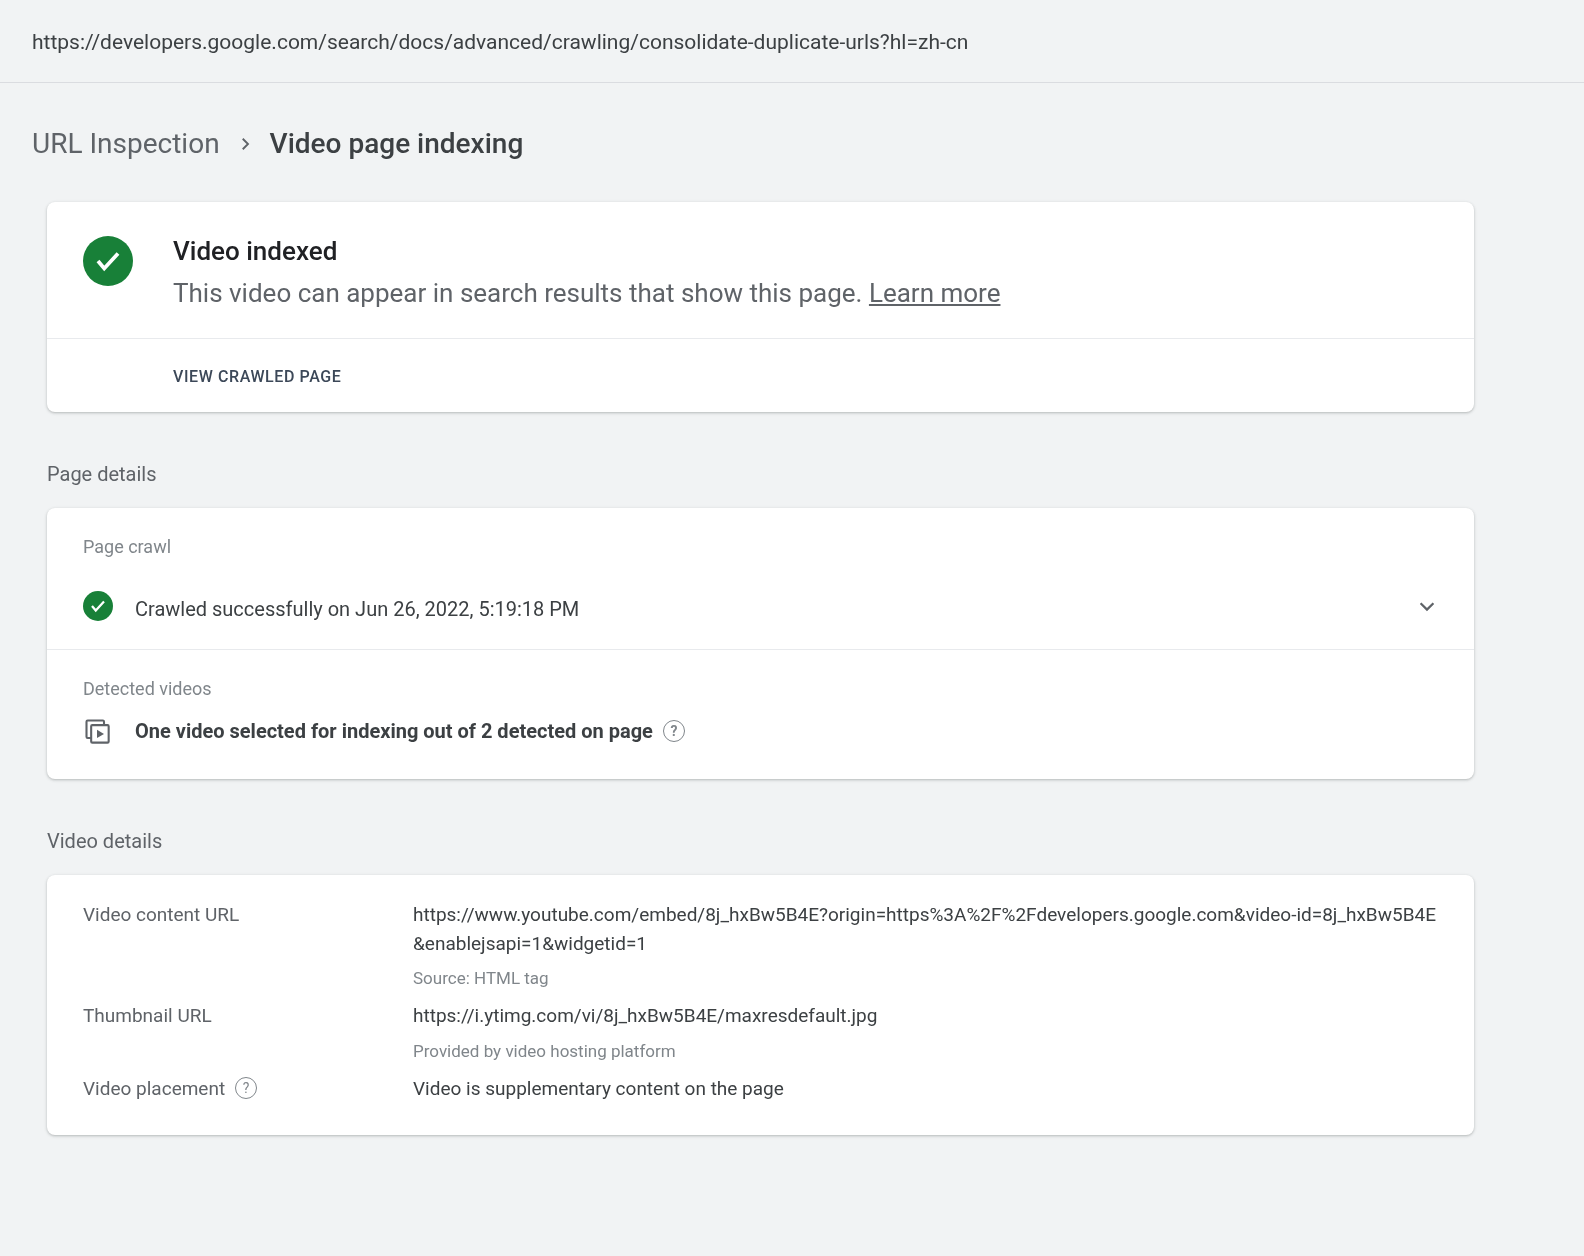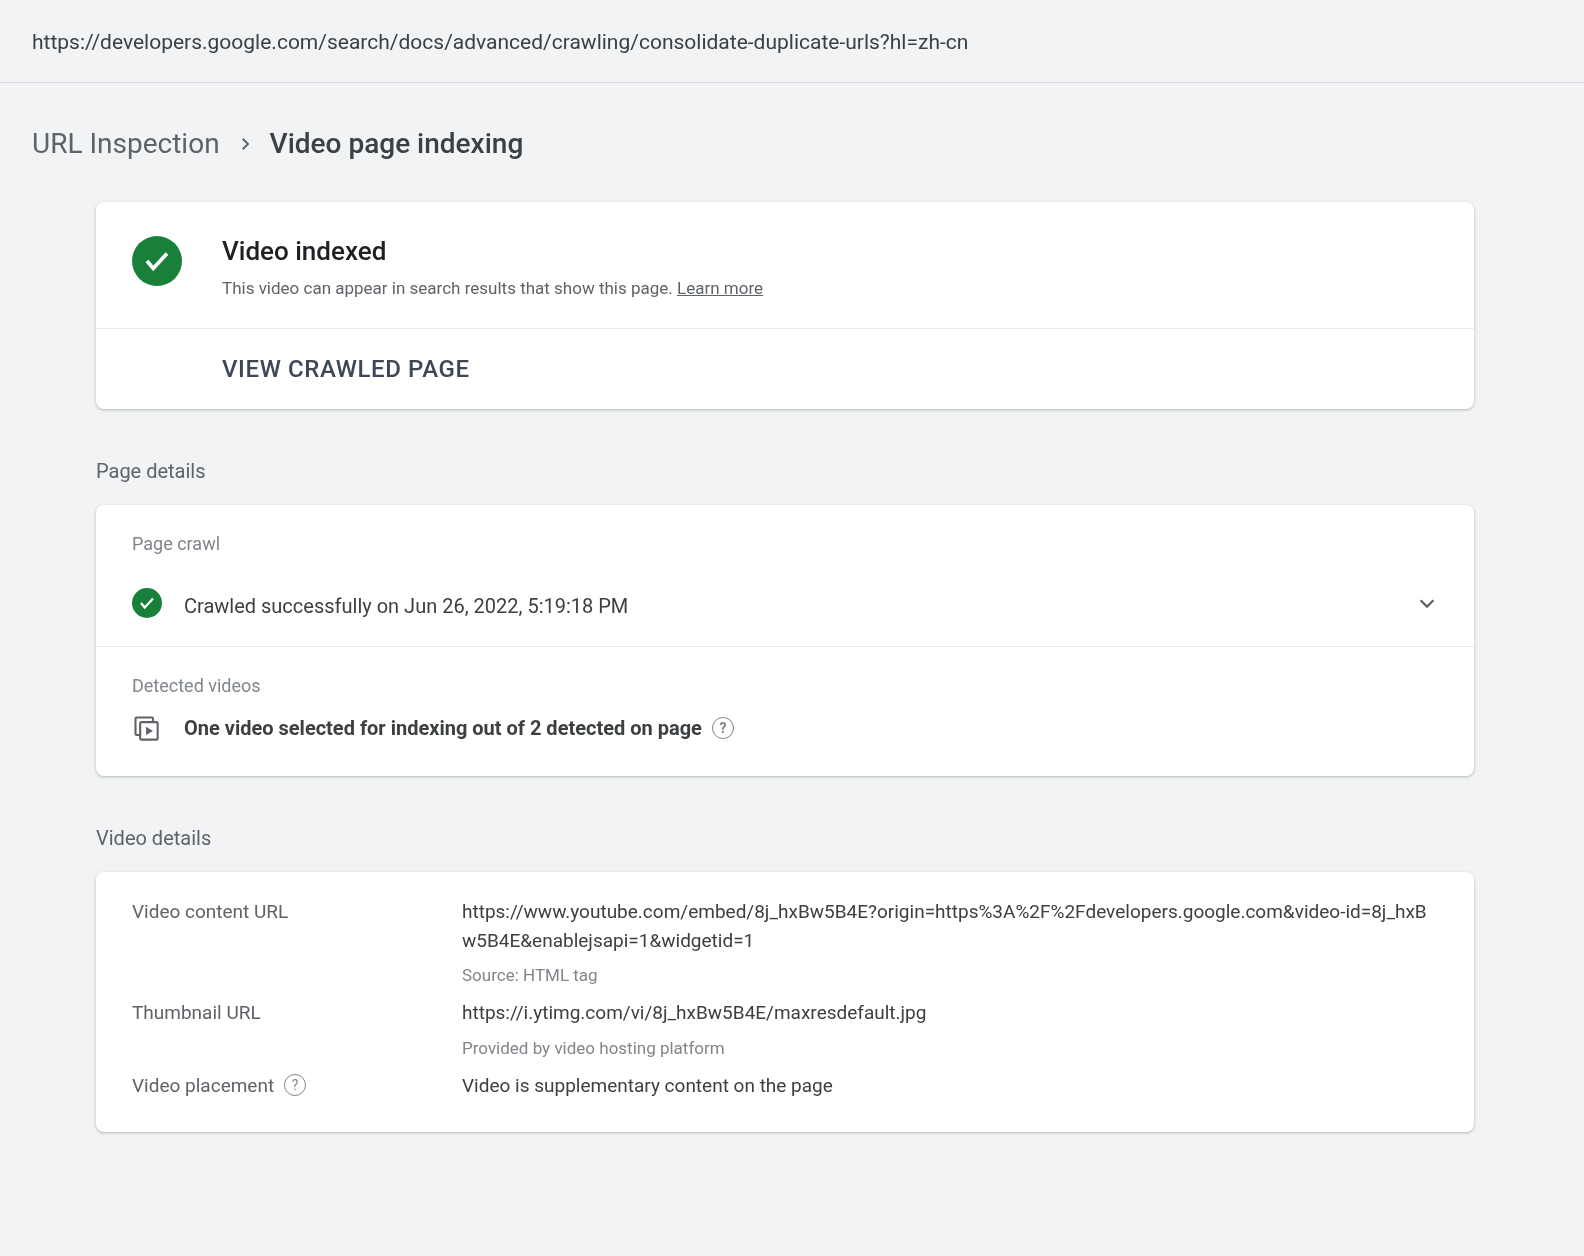--- a/index.html
+++ b/index.html
@@ -54,21 +54,21 @@
     border: none;
     padding: 14px 20px;
     font-size: 18px;
     font-weight: 500;
     letter-spacing: 0.5px;
     border-radius: 4px;
     cursor: pointer;
     font-family: inherit;
   }
   .content {
-    padding: 24px 110px 0 96px;
+    padding: 24px 110px 0 47px;
   }
   .card {
     background: #fff;
     border-radius: 8px;
     box-shadow: 0 1px 2px rgba(60,64,67,0.2), 0 1px 3px 1px rgba(60,64,67,0.1);
     overflow: hidden;
   }
   .status-row {
     display: flex;
     align-items: flex-start;
@@ -92,36 +92,36 @@
     stroke-width: 3;
     fill: none;
   }
   .status-text h2 {
     font-size: 26px;
     font-weight: 500;
     color: #202124;
     margin-bottom: 12px;
   }
   .status-text p {
-    font-size: 17px;
+    font-size: 26px;
     color: #5f6368;
   }
   .status-text a {
     color: #5f6368;
     text-decoration: underline;
   }
   .view-crawled {
     border-top: 1px solid #e8eaed;
     padding: 26px 36px 26px 126px;
   }
   .view-crawled-btn {
     background: none;
     border: none;
     color: #3c4858;
-    font-size: 24px;
+    font-size: 16px;
     font-weight: 500;
     letter-spacing: 0.6px;
     cursor: pointer;
     font-family: inherit;
   }
   .section-label {
     font-size: 20px;
     color: #5f6368;
     margin: 50px 0 22px 0;
   }

